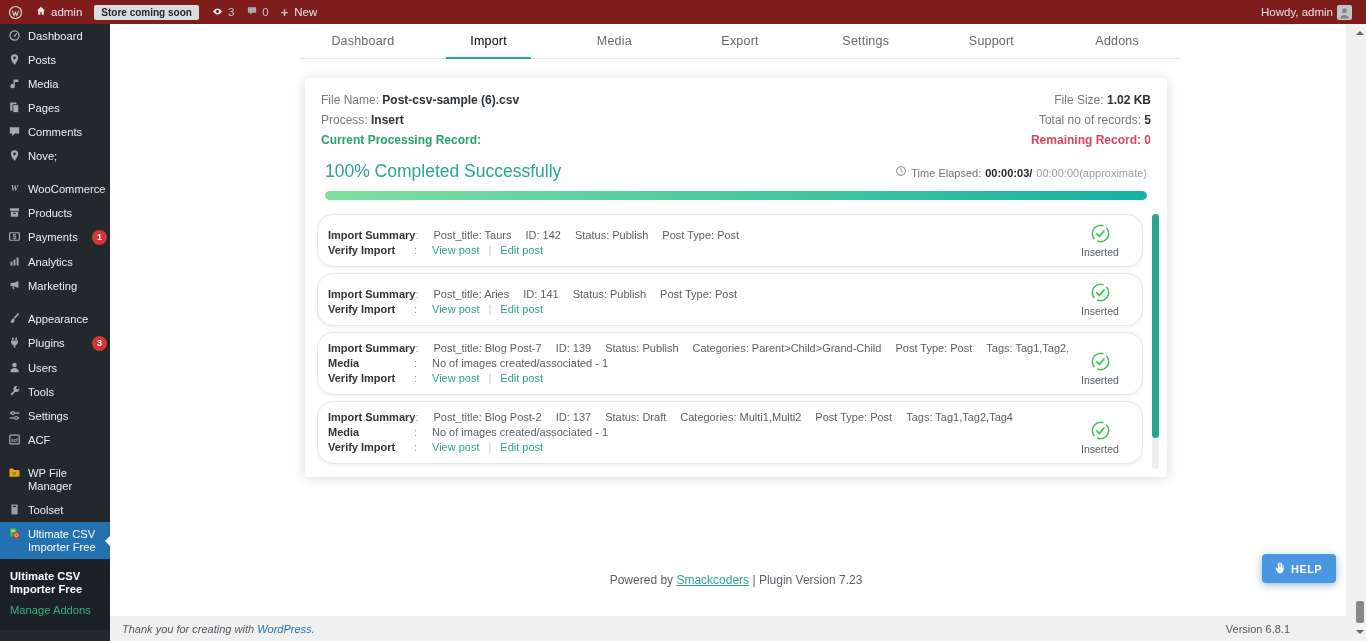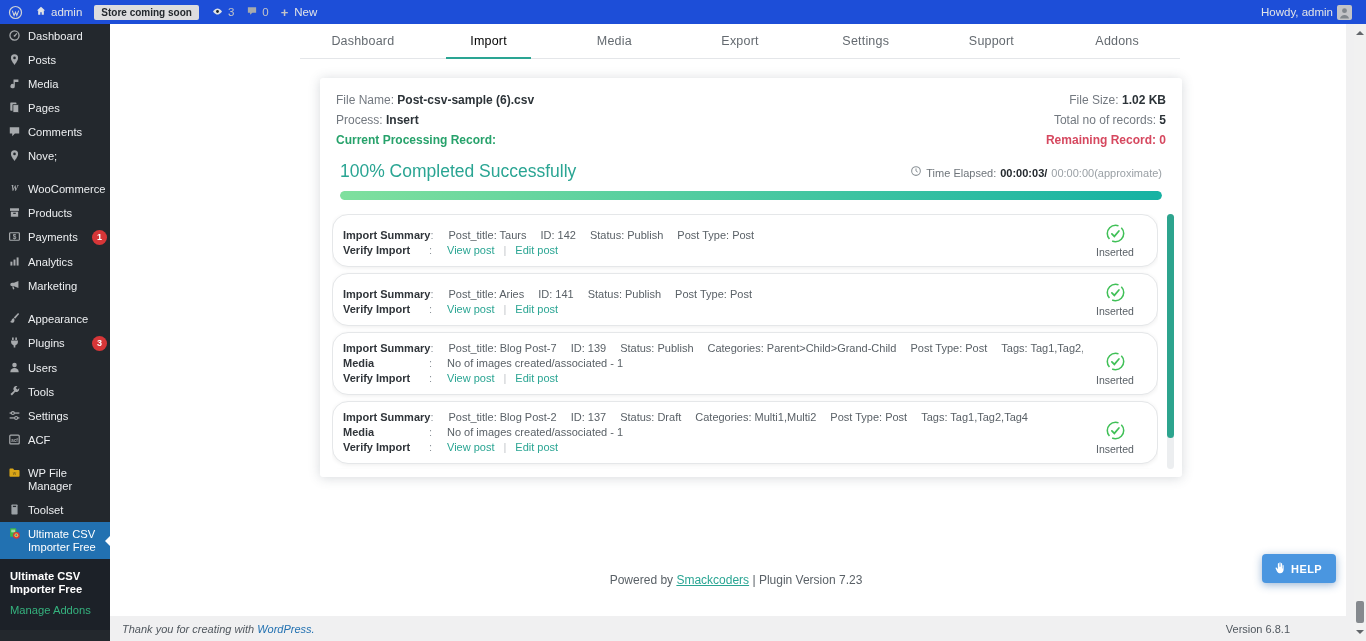--- a/index.html
+++ b/index.html
@@ -5,21 +5,21 @@
   * { box-sizing: border-box; }
   html,body { margin:0; padding:0; }
   body {
     width:1366px; height:641px; overflow:hidden; position:relative;
     background:#f0f0f1; font-family:"Liberation Sans", sans-serif;
     -webkit-font-smoothing:antialiased;
   }
   
   #adminbar {
     position:absolute; left:0; top:0; width:1366px; height:24px;
-    background:#1d4ed8; color:#e2e4e7; display:flex; align-items:center;
+    background:#7f1d1d; color:#e2e4e7; display:flex; align-items:center;
     font-size:11.5px; z-index:30;
   }
   .ab-left { display:flex; align-items:center; gap:12px; padding-left:8px; }
   .ab-right { margin-left:auto; display:flex; align-items:center; gap:6px; padding-right:14px; }
   .ab-item { display:flex; align-items:center; gap:4px; cursor:pointer; color:#e2e4e7; }
   .ab-count { color:#c3c4c7; }
   .ab-badge {
     background:#dcdcde; color:#23282d; font-size:10px; font-weight:bold;
     padding:2px 7px; border-radius:2px; cursor:default;
   }
@@ -60,21 +60,21 @@
     flex:1; display:flex; align-items:center; justify-content:center;
     font-size:12.5px; color:#646a70; letter-spacing:.2px; cursor:pointer; position:relative;
   }
   .tab.active { color:#000000; }
   .tab.active::after {
     content:""; position:absolute; left:16%; right:16%; bottom:-1px; height:2.5px; background:#2aa593;
   }
   
   #card {
     position:absolute; left:195px; top:54px; width:862px; height:399px;
-    background:#fff; border-radius:3px; box-shadow:0 1px 12px rgba(70,80,95,.22);margin-left:15px;
+    background:#fff; border-radius:3px; box-shadow:0 1px 12px rgba(70,80,95,.22);
   }
   .info { padding:12px 16px 0; }
   .info-row { display:flex; justify-content:space-between; font-size:12px; line-height:20px; color:#737980; }
   .info-row b { color:#2c3338; }
   .lbl-green { color:#27a26b; font-weight:bold; }
   .lbl-red { color:#d6485f; font-weight:bold; }
   .status-row { display:flex; justify-content:space-between; align-items:center; padding:11px 20px 0; }
   .status-heading { font-size:17.5px; color:#2aa593; font-weight:500; }
   .time { display:flex; align-items:flex-end; gap:4px; font-size:11px; color:#6e747a; }
   .time b { color:#23282d; }

